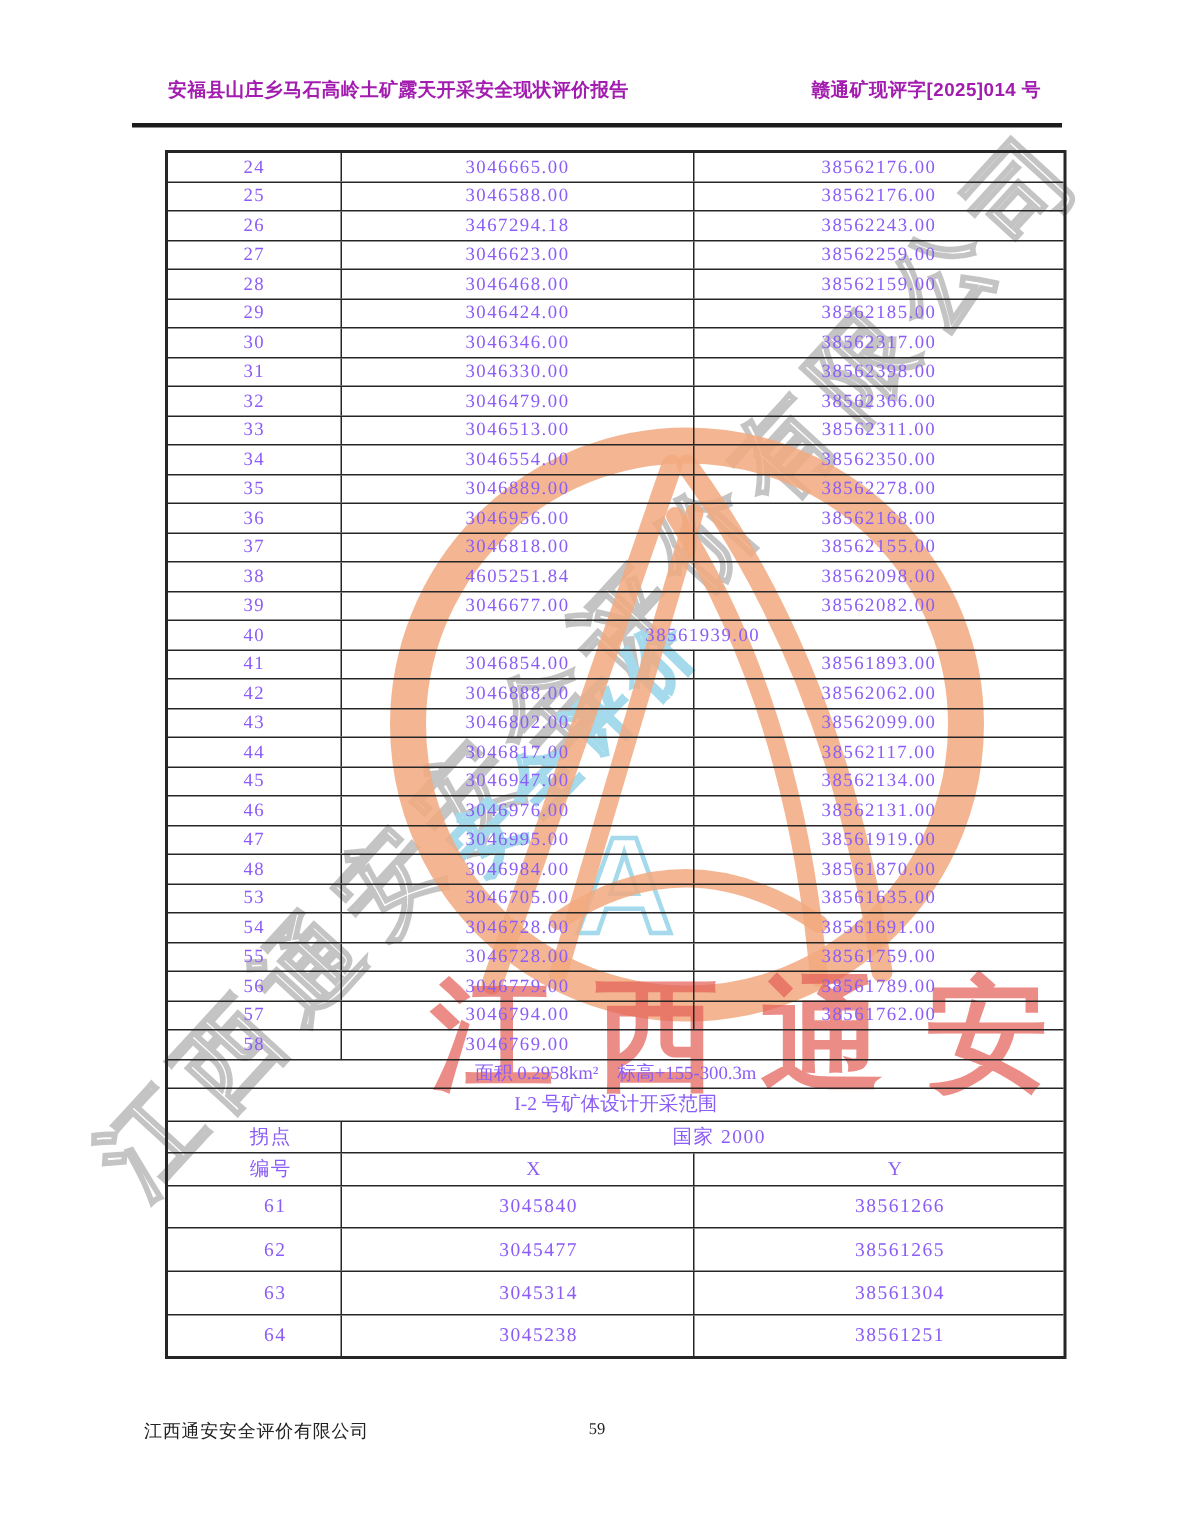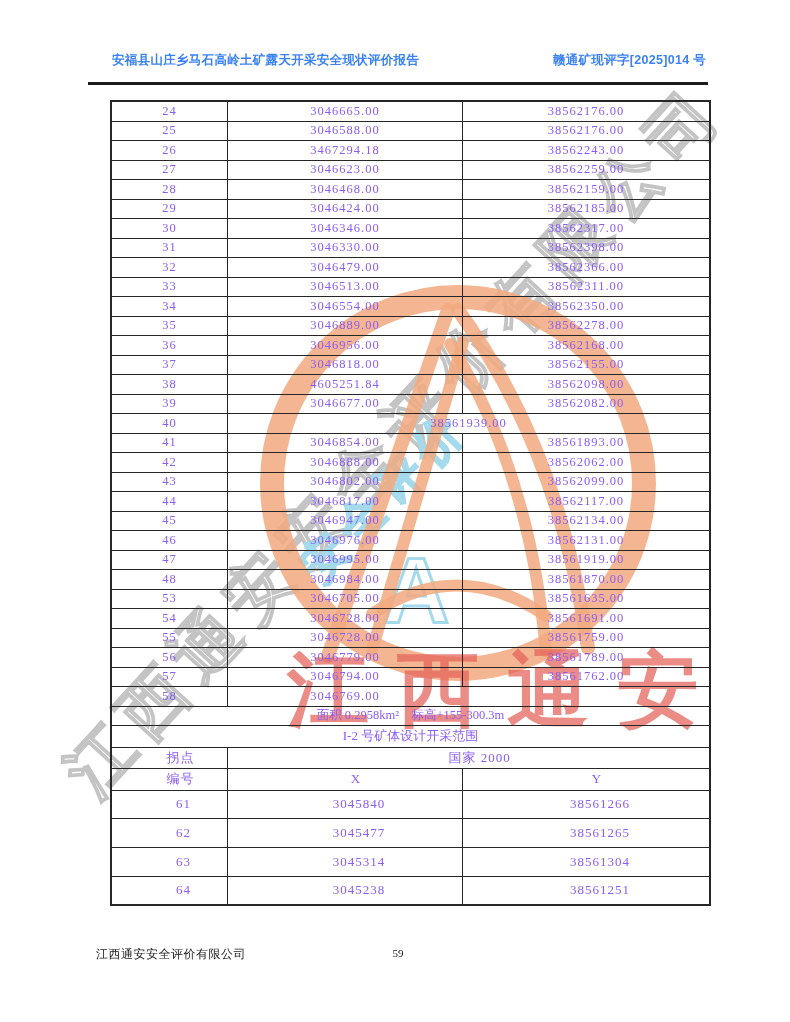--- a/index.html
+++ b/index.html
@@ -1,21 +1,21 @@
 <!DOCTYPE html>
 <html><head>
 <meta charset="utf-8">
 <style>
   html,body{margin:0;padding:0;}
   body{width:790px;height:1022px;background:#f4f4f2;font-family:"Liberation Sans","DejaVu Sans",sans-serif;}
   .page{position:relative;width:790px;height:1022px;background:#ffffff;overflow:hidden;}
 
   
-  .hdr{position:absolute;left:112px;right:84px;top:52px;display:flex;justify-content:space-between;
-       font-size:12.5px;font-weight:bold;color:#3b82f6;letter-spacing:0.3px;}
+  .hdr{position:absolute;left:112px;right:96px;top:52px;display:flex;justify-content:space-between;
+       font-size:12.5px;font-weight:bold;color:#a21caf;letter-spacing:0.3px;}
   .hdr-rule{position:absolute;left:88px;width:620px;top:82px;height:2.5px;background:#1c1c1c;}
 
   
   .tbl{position:absolute;left:110px;top:100px;width:601px;box-sizing:border-box;
        border:2px solid #262626;display:flex;flex-direction:column;background:transparent;
        font-family:"Liberation Serif","DejaVu Serif",serif;color:#8b5cf6;}
   .rows-group{display:contents;}
   .trow{display:flex;border-bottom:1.5px solid #262626;align-items:stretch;}
   #t2-rows .trow:last-child{border-bottom:none;}
   .cell{display:flex;align-items:center;justify-content:center;box-sizing:border-box;

